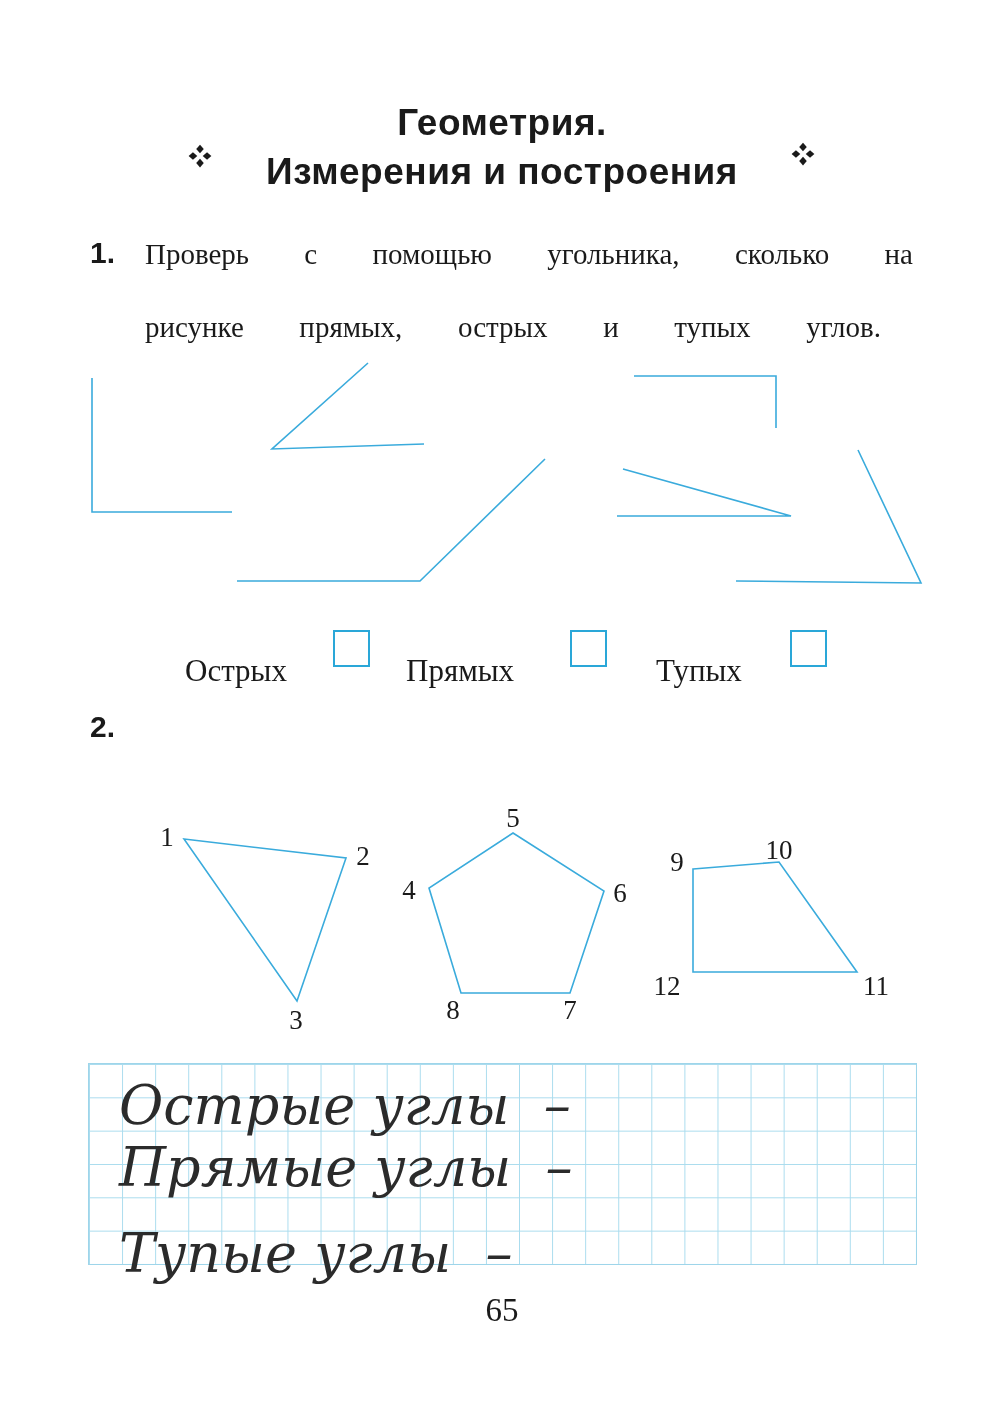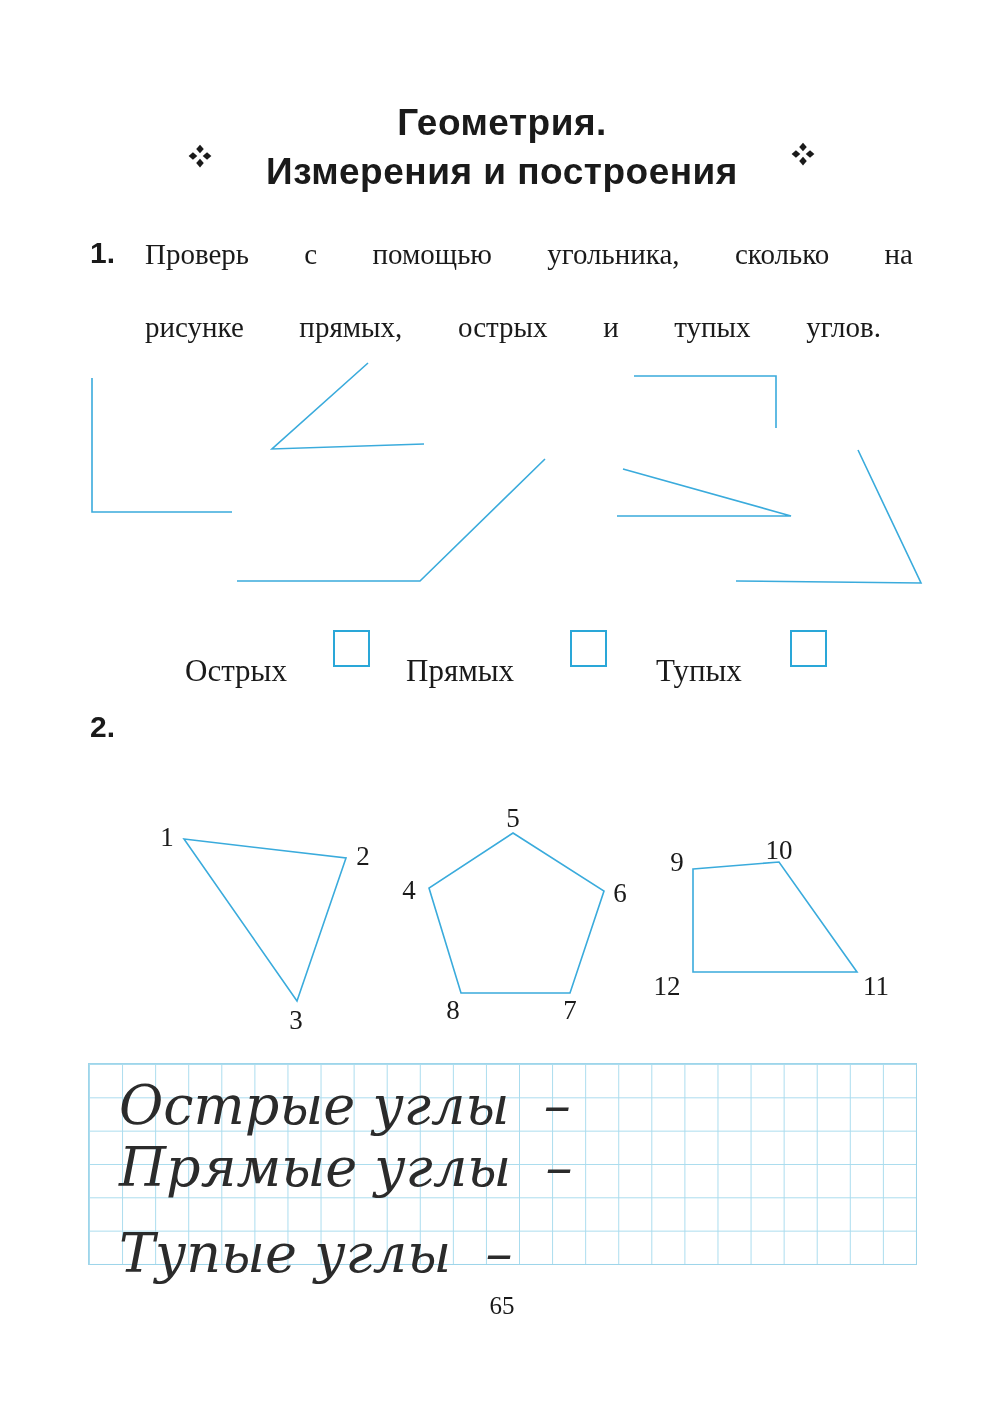--- a/index.html
+++ b/index.html
@@ -94,21 +94,21 @@
     color: #2b2b2b;
     white-space: pre;
   }
 
   
   .page-num {
     position: absolute;
     top: 1292px; left: 0;
     width: 100%;
     text-align: center;
-    font-size: 25px;
+    font-size: 33px;
   }
 </style>
 </head>
 <body>
 
 <div class="page">
 
   <div class="ornament left">
     <svg viewBox="0 0 24 24" width="26" height="26">
       <g fill="#1a1a1a">

